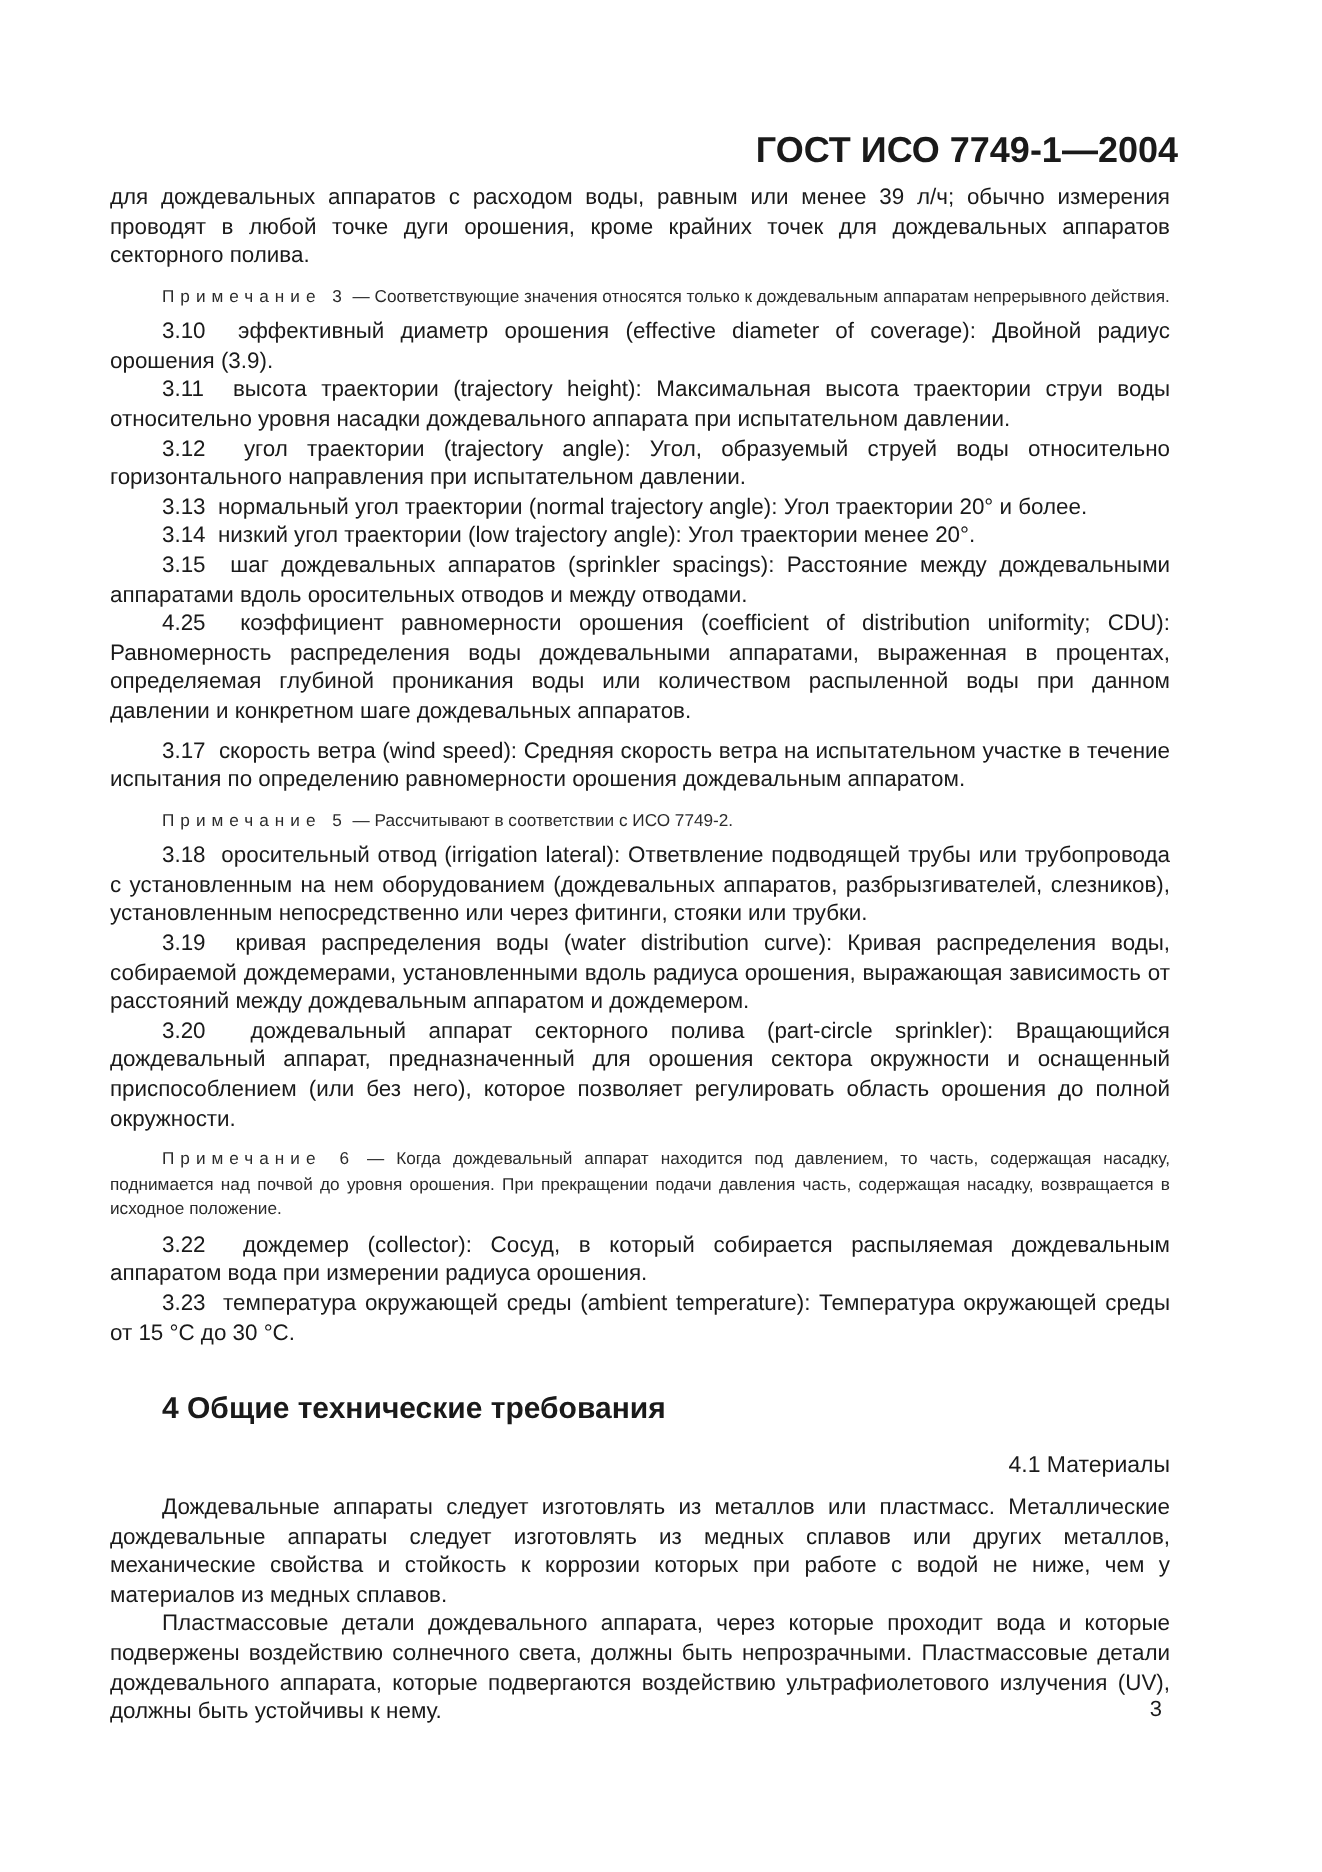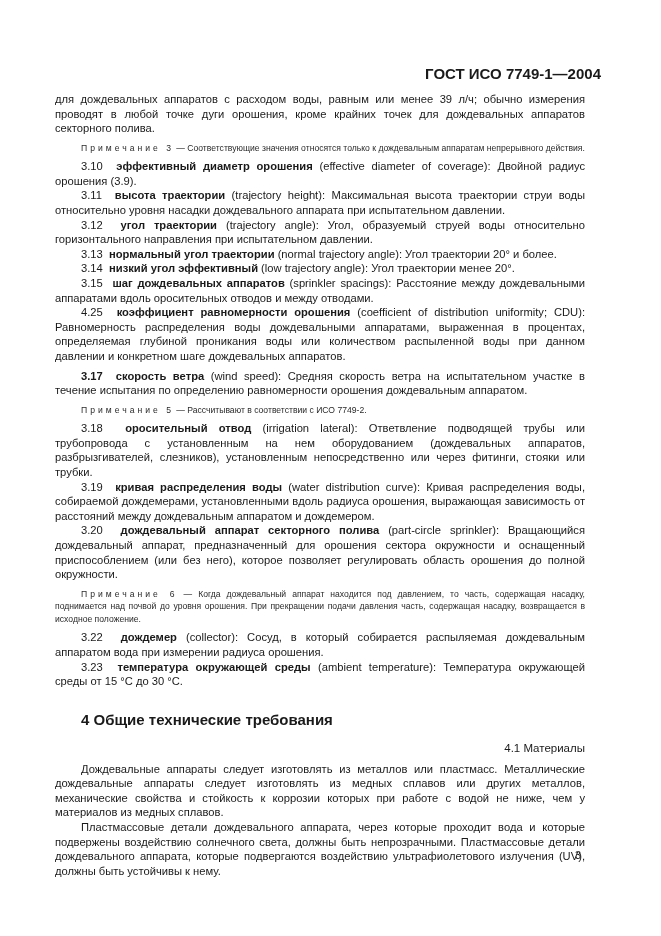--- a/index.html
+++ b/index.html
@@ -1,22 +1,22 @@
 <!DOCTYPE html>
 <html><head>
 <meta charset="utf-8">
 <style>
   html, body { margin: 0; padding: 0; background: #ffffff; }
   body { width: 661px; height: 936px; position: relative; overflow: hidden;
          font-family: "Liberation Sans", "DejaVu Sans", sans-serif; color: #1a1a1a; }
-  .header { position: absolute; top: 65px; right: 60px; font-weight: bold; font-size: 15px; }
+  .header { position: absolute; top: 65px; right: 72px; font-weight: bold; font-size: 18px; }
   .page { position: absolute; left: 55px; top: 92px; width: 530px; }
   .p { font-size: 11.2px; line-height: 14.6px; text-align: justify; margin: 0; }
   .ind { text-indent: 26px; }
-  .term { font-weight: bold; }
+  .term { font-weight: normal; }
   .note { font-size: 8.6px; line-height: 12.5px; text-align: justify; margin: 6px 0 5px 0; color: #2a2a2a; }
   .note .lbl { letter-spacing: 3px; }
   .gap { margin-top: 5px; }
   .h1 { font-size: 15px; font-weight: bold; margin: 22px 0 10px 26px; }
   .h2 { font-size: 11.5px; font-weight: normal; margin: 14px 0 8px 26px; text-align: right; }
   .pagenum { position: absolute; top: 849px; right: 80px; font-size: 11px; }
 </style>
 </head>
 <body>
 
@@ -24,21 +24,21 @@
 
 <div class="page">
   <p class="p">для дождевальных аппаратов с расходом воды, равным или менее 39 л/ч; обычно измерения проводят в любой точке дуги орошения, кроме крайних точек для дождевальных аппаратов секторного полива.</p>
 
   <p class="note ind"><span class="lbl">Примечание 3</span><span> — Соответствующие значения относятся только к дождевальным аппаратам непрерывного действия.</span></p>
 
   <p class="p ind"><span>3.10</span>&nbsp;&nbsp;<span class="term">эффективный диаметр орошения</span><span> (effective diameter of coverage): Двойной радиус орошения (3.9).</span></p>
   <p class="p ind"><span>3.11</span>&nbsp;&nbsp;<span class="term">высота траектории</span><span> (trajectory height): Максимальная высота траектории струи воды относительно уровня насадки дождевального аппарата при испытательном давлении.</span></p>
   <p class="p ind"><span>3.12</span>&nbsp;&nbsp;<span class="term">угол траектории</span><span> (trajectory angle): Угол, образуемый струей воды относительно горизонтального направления при испытательном давлении.</span></p>
   <p class="p ind"><span>3.13</span>&nbsp;&nbsp;<span class="term">нормальный угол траектории</span><span> (normal trajectory angle): Угол траектории 20° и более.</span></p>
-  <p class="p ind"><span>3.14</span>&nbsp;&nbsp;<span class="term">низкий угол эффективный</span><span> (low trajectory angle): Угол траектории менее 20°.</span></p>
+  <p class="p ind"><span>3.14</span>&nbsp;&nbsp;<span class="term">низкий угол траектории</span><span> (low trajectory angle): Угол траектории менее 20°.</span></p>
   <p class="p ind"><span>3.15</span>&nbsp;&nbsp;<span class="term">шаг дождевальных аппаратов</span><span> (sprinkler spacings): Расстояние между дождевальными аппаратами вдоль оросительных отводов и между отводами.</span></p>
   <p class="p ind"><span>4.25</span>&nbsp;&nbsp;<span class="term">коэффициент равномерности орошения</span><span> (coefficient of distribution uniformity; CDU): Равномерность распределения воды дождевальными аппаратами, выраженная в процентах, определяемая глубиной проникания воды или количеством распыленной воды при данном давлении и конкретном шаге дождевальных аппаратов.</span></p>
 
 
   <p class="p ind gap"><span class="term">3.17</span>&nbsp;&nbsp;<span class="term">скорость ветра</span><span> (wind speed): Средняя скорость ветра на испытательном участке в течение испытания по определению равномерности орошения дождевальным аппаратом.</span></p>
 
   <p class="note ind"><span class="lbl">Примечание 5</span><span> — Рассчитывают в соответствии с ИСО 7749-2.</span></p>
 
   <p class="p ind gap"><span>3.18</span>&nbsp;&nbsp;<span class="term">оросительный отвод</span><span> (irrigation lateral): Ответвление подводящей трубы или трубопровода с установленным на нем оборудованием (дождевальных аппаратов, разбрызгивателей, слезников), установленным непосредственно или через фитинги, стояки или трубки.</span></p>
   <p class="p ind"><span>3.19</span>&nbsp;&nbsp;<span class="term">кривая распределения воды</span><span> (water distribution curve): Кривая распределения воды, собираемой дождемерами, установленными вдоль радиуса орошения, выражающая зависимость от расстояний между дождевальным аппаратом и дождемером.</span></p>

